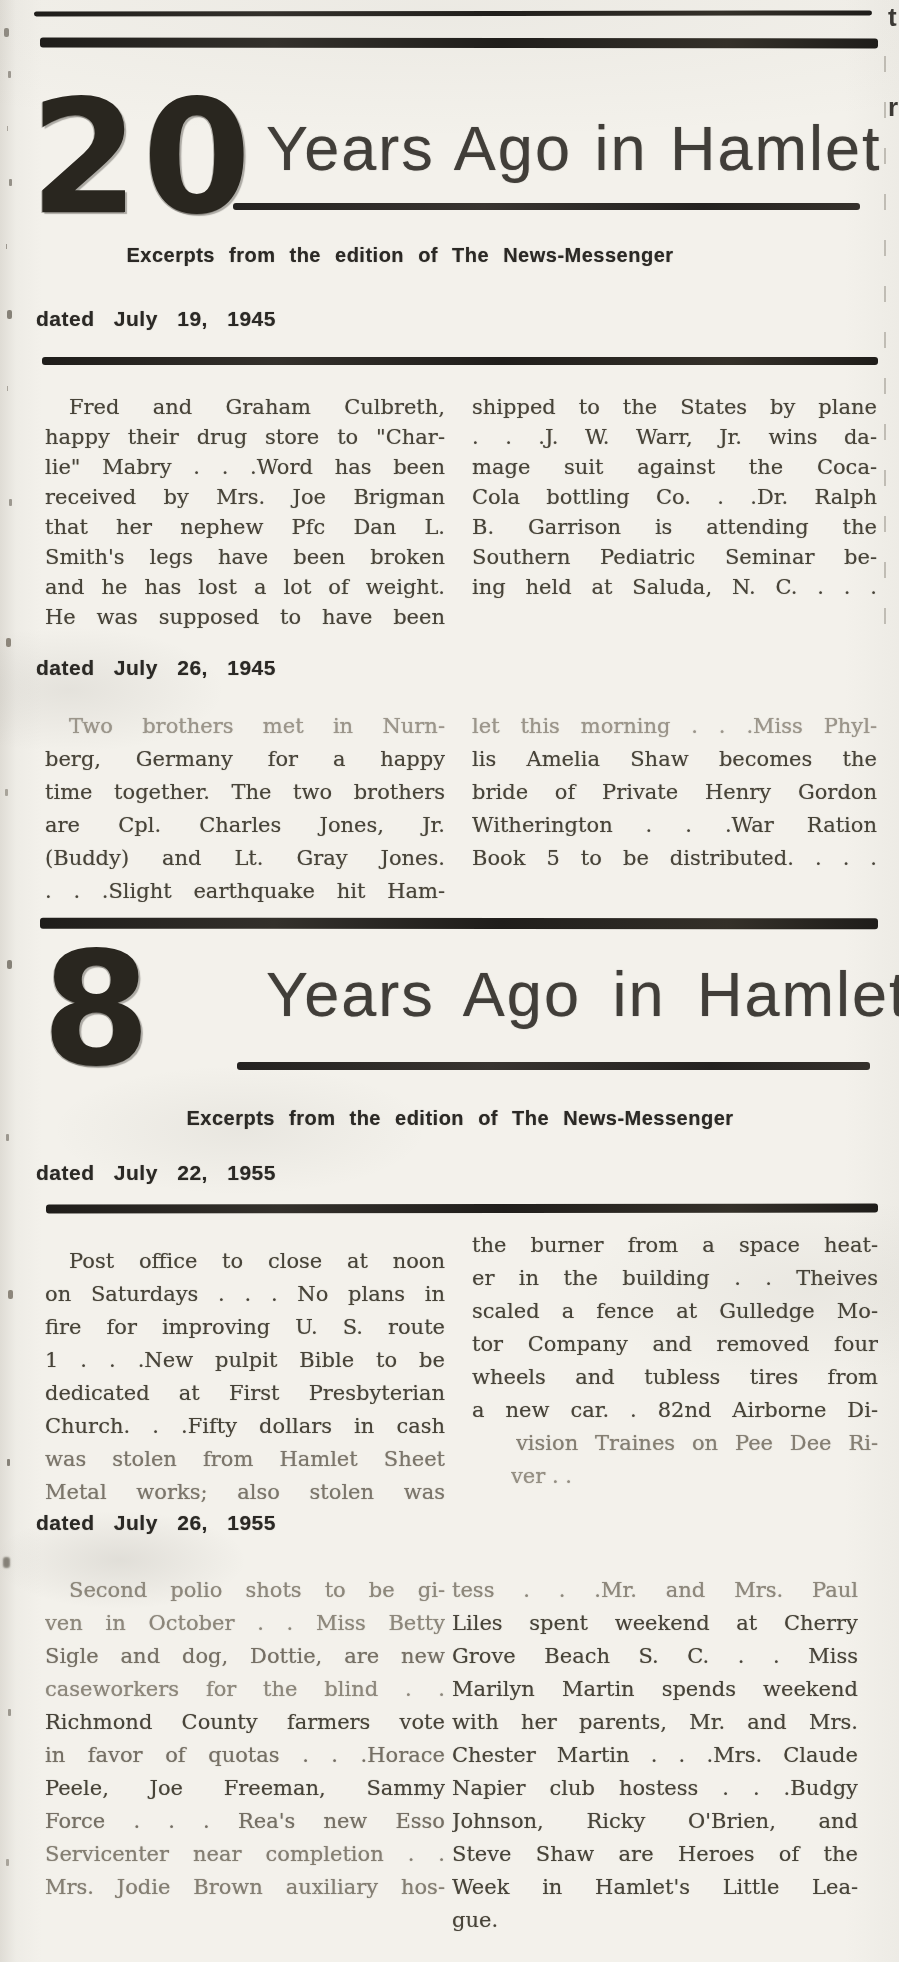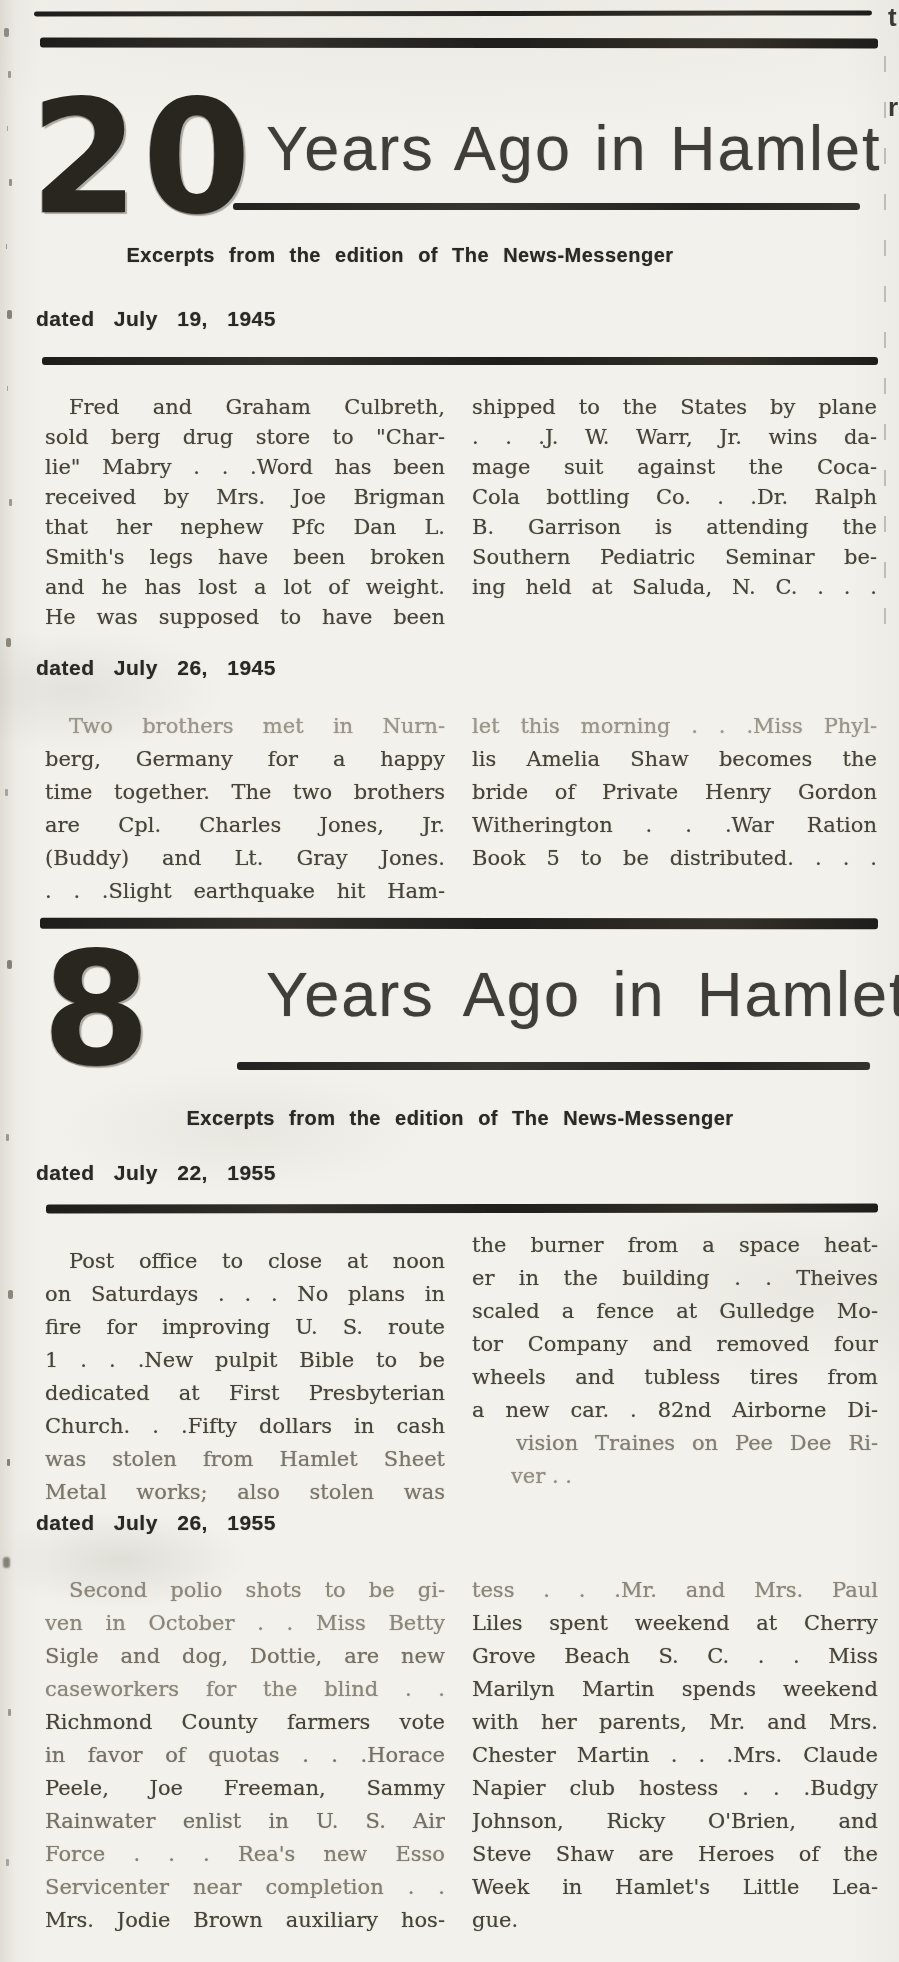--- a/index.html
+++ b/index.html
@@ -71,21 +71,21 @@
   .flushlast .tline:last-child::after{width:100%;}
   .indent-first .tline:first-child{text-indent:24px;}
 
   #col-a-left {left:45px; top:392px; width:400px;--lh:30px;}
   #col-a-right{left:472px;top:392px; width:405px;--lh:30px;}
   #col-b-left {left:45px; top:710px; width:400px;--lh:33px;}
   #col-b-right{left:472px;top:710px; width:405px;--lh:33px;}
   #col-c-left {left:45px; top:1245px;width:400px;--lh:33px;}
   #col-c-right{left:472px;top:1229px;width:406px;--lh:33px;}
   #col-d-left {left:45px; top:1574px;width:400px;--lh:33px;}
-  #col-d-right{left:472px;top:1574px;width:406px;--lh:33px;}
+  #col-d-right{left:452px;top:1574px;width:406px;--lh:33px;}
 
   
   #col-b-left  .tline:nth-child(1),
   #col-b-right .tline:nth-child(1){color:#9b958a;filter:blur(.5px);}
   #col-c-left  .tline:nth-child(7),
   #col-c-left  .tline:nth-child(8){color:#7b756a;filter:blur(.35px);}
   #col-c-right .tline:nth-child(7){color:#847e72;filter:blur(.35px);margin-left:44px;}
   #col-c-right .tline:nth-child(8){color:#948e82;filter:blur(.45px);margin-left:39px;}
   #col-d-left .tline:nth-child(1),
   #col-d-left .tline:nth-child(2),
@@ -128,21 +128,21 @@
   <div class="big-num" id="num-20">20</div>
   <div class="headline" id="title-1">Years Ago in Hamlet</div>
   <div class="hl-underline" id="underline-1"></div>
   <div class="excerpts" id="excerpts-1">Excerpts from the edition of The News-Messenger</div>
 
   <div class="dateline" id="dateline-1">dated July 19, 1945</div>
   <div class="rule" id="rule-1"></div>
 
   <div class="col indent-first flushlast" id="col-a-left">
       <div class="tline">Fred and Graham Culbreth,</div>
-      <div class="tline">sold berg drug store to "Char-</div>
+      <div class="tline">happy their drug store to "Char-</div>
       <div class="tline">lie" Mabry . . .Word has been</div>
       <div class="tline">received by Mrs. Joe Brigman</div>
       <div class="tline">that her nephew Pfc Dan L.</div>
       <div class="tline">Smith's legs have been broken</div>
       <div class="tline">and he has lost a lot of weight.</div>
       <div class="tline">He was supposed to have been</div>
     </div>
   <div class="col flushlast" id="col-a-right">
       <div class="tline">shipped to the States by plane</div>
       <div class="tline">. . .J. W. Warr, Jr. wins da-</div>
@@ -204,21 +204,20 @@
   <div class="dateline" id="dateline-4">dated July 26, 1955</div>
 
   <div class="col indent-first flushlast" id="col-d-left">
       <div class="tline">Second polio shots to be gi-</div>
       <div class="tline">ven in October . . Miss Betty</div>
       <div class="tline">Sigle and dog, Dottie, are new</div>
       <div class="tline">caseworkers for the blind . .</div>
       <div class="tline">Richmond County farmers vote</div>
       <div class="tline">in favor of quotas . . .Horace</div>
       <div class="tline">Peele, Joe Freeman, Sammy</div>
-      <div class="tline">Rainwater enlist in U. S. Air</div>
       <div class="tline">Force . . . Rea's new Esso</div>
       <div class="tline">Servicenter near completion . .</div>
       <div class="tline">Mrs. Jodie Brown auxiliary hos-</div>
     </div>
   <div class="col" id="col-d-right">
       <div class="tline">tess . . .Mr. and Mrs. Paul</div>
       <div class="tline">Liles spent weekend at Cherry</div>
       <div class="tline">Grove Beach S. C. . . Miss</div>
       <div class="tline">Marilyn Martin spends weekend</div>
       <div class="tline">with her parents, Mr. and Mrs.</div>

